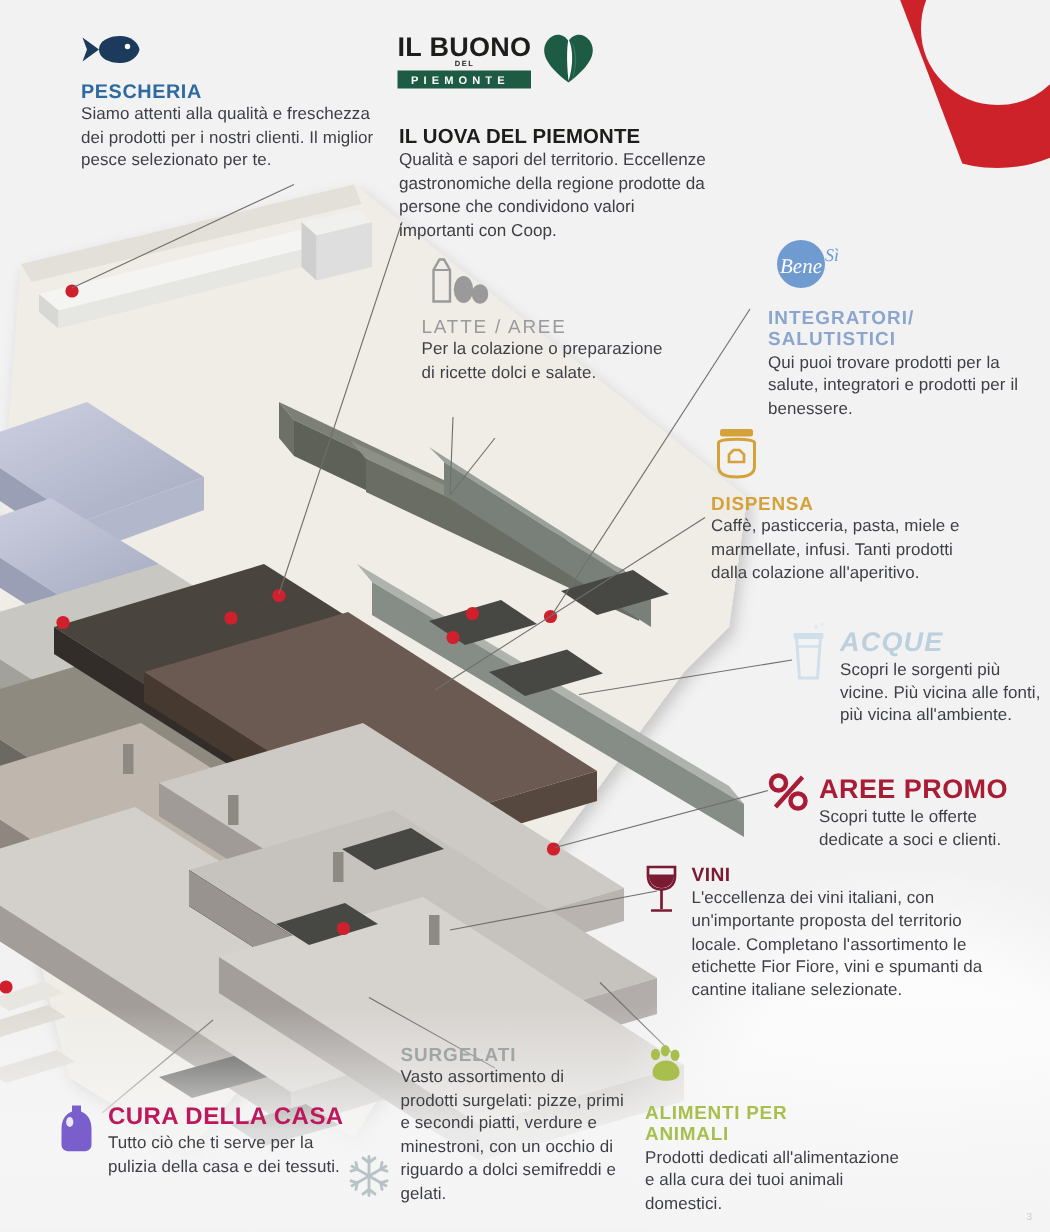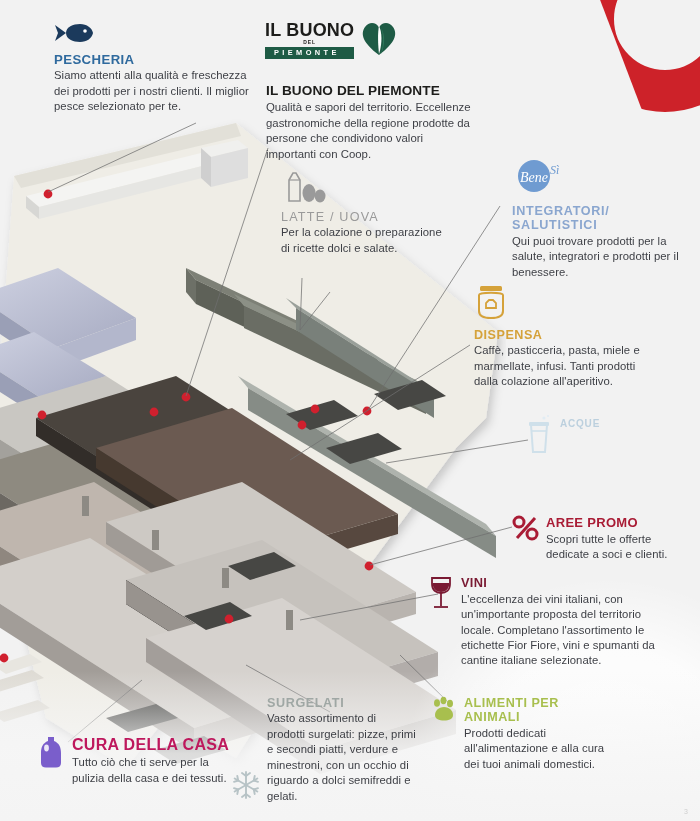--- a/index.html
+++ b/index.html
@@ -271,21 +271,21 @@
         <svg width="42" height="42" viewBox="0 0 42 42">
           <path d="M21 38 C5 26 2 17 7 10 C11 4.5 18 5 21 10.5 C24 5 31 4.5 35 10 C40 17 37 26 21 38 Z" fill="#1e5b45"></path>
           <path d="M21 9 C24 15 24.5 26 21 37 C20 28 19.5 16 21 9 Z" fill="#ffffff"></path>
           <path d="M22.5 10 C26 17 26 27 23 37 C26.5 30 28 18 22.5 10 Z" fill="#2f7a5c"></path>
         </svg>
       </span>
     </div>
   </div>
 
   <div style="position:absolute;left:266px;top:72px;width:205px;">
-    <div class="main-title">IL BUONO DEL PIEMONTE</div>
+    <div class="main-title">IL UOVA DEL PIEMONTE</div>
     <p class="main-body">Qualità e sapori del territorio. Eccellenze gastronomiche della regione prodotte da persone che condividono valori importanti con Coop.</p>
   </div>
 
   <div class="callout" style="left:54px;top:22px;width:200px;">
     <span class="ico">
       <svg width="40" height="22" viewBox="0 0 40 22">
         <path d="M12 11 C12 5 19 2 26 2 C33 2 38 6 39 11 C38 16 33 20 26 20 C19 20 12 17 12 11 Z" fill="#1b3a5c"></path>
         <path d="M12 11 L1 3 L4 11 L1 19 Z" fill="#1b3a5c"></path>
         <circle cx="31" cy="9" r="1.8" fill="#ffffff"></circle>
       </svg>
@@ -296,21 +296,21 @@
 
   <div class="callout" style="left:281px;top:169px;width:165px;">
     <span class="ico">
       <svg width="52" height="34" viewBox="0 0 52 34">
         <path d="M8 11 L8 32 L19 32 L19 11 L15 4 L12 4 Z" fill="none" stroke="#9a9a9a" stroke-width="1.6"></path>
         <path d="M8 11 L19 11" stroke="#9a9a9a" stroke-width="1.2"></path>
         <ellipse cx="28" cy="24" rx="6.5" ry="9" fill="#9a9a9a"></ellipse>
         <ellipse cx="39" cy="27" rx="5.5" ry="6.5" fill="#9a9a9a"></ellipse>
       </svg>
     </span>
-    <div class="ttl" style="color:#9a9a9a;font-size:12.6px;font-weight:normal;letter-spacing:1.2px;margin-top:3px;">LATTE / UOVA</div>
+    <div class="ttl" style="color:#9a9a9a;font-size:12.6px;font-weight:normal;letter-spacing:1.2px;margin-top:3px;">LATTE / AREE</div>
     <p class="body">Per la colazione o preparazione di ricette dolci e salate.</p>
   </div>
 
   <div class="callout" style="left:512px;top:158px;width:180px;">
     <span class="ico">
       <svg width="48" height="40" viewBox="0 0 48 40">
         <circle cx="22" cy="18" r="16" fill="#6f9bd1"></circle>
         <text x="22" y="24" font-family="Liberation Serif, serif" font-size="14" font-style="italic" fill="#ffffff" text-anchor="middle">Bene</text>
         <text x="38" y="16" font-family="Liberation Serif, serif" font-size="12" font-style="italic" fill="#6f9bd1">Sì</text>
       </svg>
@@ -336,36 +336,37 @@
       <span class="ico">
         <svg width="30" height="42" viewBox="0 0 30 42">
           <path d="M7 11 L23 11 L21 38 L9 38 Z" fill="none" stroke="#cfe0ea" stroke-width="2"></path>
           <rect x="5" y="8" width="20" height="4" rx="1" fill="#cfe0ea"></rect>
           <path d="M8 17 L22 17" stroke="#cfe0ea" stroke-width="1.6"></path>
           <circle cx="20" cy="4" r="1.6" fill="#e1ecf3"></circle>
           <circle cx="24" cy="2" r="1.1" fill="#e1ecf3"></circle>
         </svg>
       </span>
       <div>
-        <div class="ttl" style="color:#bcd0de;font-size:10px;letter-spacing:.8px;margin-top:4px;">ACQUE</div>
+        <div class="ttl" style="color:#bcd0de;font-size:18px;letter-spacing:.8px;margin-top:4px;font-style:italic;">ACQUE</div>
+        <p class="body">Scopri le sorgenti più vicine. Più vicina alle fonti, più vicina all'ambiente.</p>
       </div>
     </div>
   </div>
 
   <div class="callout" style="left:512px;top:515px;width:180px;">
     <div style="display:flex;gap:6px;align-items:flex-start;">
       <span class="ico">
         <svg width="28" height="26" viewBox="0 0 28 26">
           <circle cx="7" cy="7" r="5" fill="none" stroke="#a91c35" stroke-width="3"></circle>
           <circle cx="20" cy="19" r="5" fill="none" stroke="#a91c35" stroke-width="3"></circle>
           <line x1="23" y1="3" x2="5" y2="23" stroke="#a91c35" stroke-width="3"></line>
         </svg>
       </span>
       <div>
-        <div class="ttl" style="color:#a91c35;font-size:13px;letter-spacing:.3px;margin-top:1px;">AREE PROMO</div>
+        <div class="ttl" style="color:#a91c35;font-size:18px;letter-spacing:.3px;margin-top:1px;">AREE PROMO</div>
         <p class="body">Scopri tutte le offerte dedicate a soci e clienti.</p>
       </div>
     </div>
   </div>
 
   <div class="callout" style="left:428px;top:575px;width:245px;">
     <div style="display:flex;gap:7px;align-items:flex-start;">
       <span class="ico">
         <svg width="26" height="36" viewBox="0 0 26 36">
           <path d="M4 3 L22 3 L22 9 C22 15 18 18 13 18 C8 18 4 15 4 9 Z" fill="none" stroke="#7a1a33" stroke-width="1.8"></path>
@@ -405,21 +406,21 @@
         </svg>
       </span>
       <div>
         <div class="ttl" style="color:#9fa7a4;font-size:12.6px;letter-spacing:.6px;margin-top:1px;">SURGELATI</div>
         <p class="body">Vasto assortimento di prodotti surgelati: pizze, primi e secondi piatti, verdure e minestroni, con un occhio di riguardo a dolci semifreddi e gelati.</p>
       </div>
     </div>
   </div>
 
   <div class="callout" style="left:430px;top:695px;width:175px;">
-    <div style="display:flex;gap:6px;align-items:flex-start;">
+    <div style="display:flex;gap:6px;align-items:flex-start;flex-direction:column;">
       <span class="ico">
         <svg width="28" height="28" viewBox="0 0 28 28">
           <ellipse cx="7" cy="8" rx="3" ry="3.8" fill="#a8bf4e"></ellipse>
           <ellipse cx="13.5" cy="5.5" rx="3" ry="3.8" fill="#a8bf4e"></ellipse>
           <ellipse cx="20" cy="8.5" rx="3" ry="3.8" fill="#a8bf4e"></ellipse>
           <path d="M14 12 C19.5 12 23 16 23 20 C23 24 19 25.5 14 25.5 C9 25.5 5 24 5 20 C5 16 8.5 12 14 12 Z" fill="#a8bf4e"></path>
         </svg>
       </span>
       <div>
         <div class="ttl" style="color:#a8bf4e;font-size:12.6px;letter-spacing:.5px;margin-top:1px;width:120px;">ALIMENTI PER ANIMALI</div>

